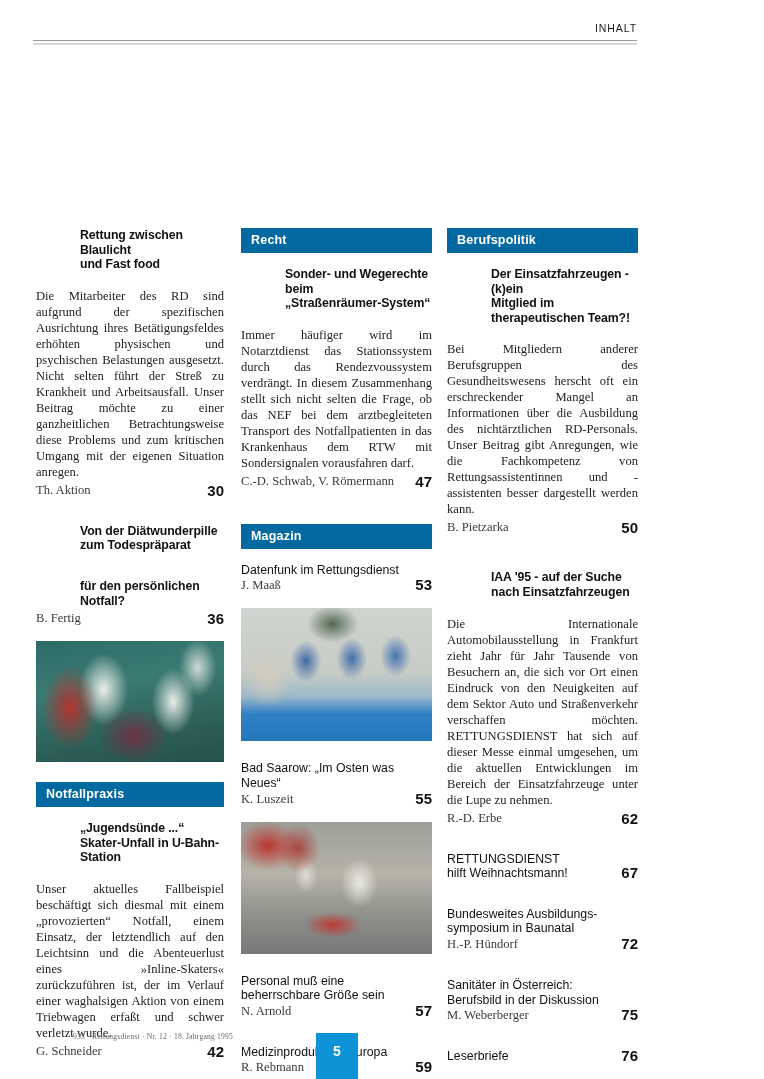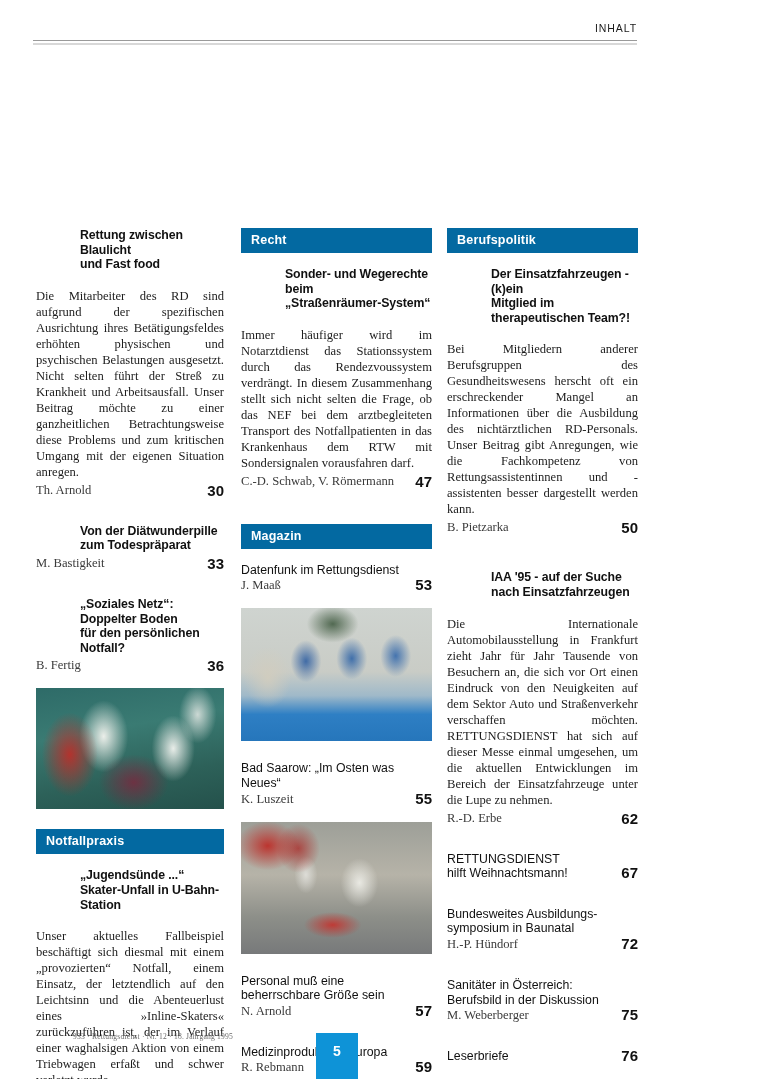--- a/index.html
+++ b/index.html
@@ -234,40 +234,35 @@
     <div class="header-rule2"></div>
   </div>
 
   <div class="col col1">
 
     <div class="entry">
       <div class="entry-title">Rettung zwischen Blaulicht</div>
       <div class="entry-title">und Fast food</div>
       <div class="entry-body">Die Mitarbeiter des RD sind aufgrund der spezifischen Ausrichtung ihres Betätigungsfeldes erhöhten physischen und psychischen Belastungen ausgesetzt. Nicht selten führt der Streß zu Krankheit und Arbeitsausfall. Unser Beitrag möchte zu einer ganzheitlichen Betrachtungsweise diese Problems und zum kritischen Umgang mit der eigenen Situation anregen.</div>
       <div class="entry-foot">
-        <span class="author">Th. Arnold</span>
+        <span class="author">Th. Aktion</span>
         <span class="pagenum">30</span>
       </div>
     </div>
 
     <div class="spacer-sm"></div>
 
     <div class="entry">
       <div class="entry-title">Von der Diätwunderpille</div>
       <div class="entry-title">zum Todespräparat</div>
-      <div class="entry-foot">
-        <span class="author">M. Bastigkeit</span>
-        <span class="pagenum">33</span>
-      </div>
-    </div>
-
-    <div class="spacer-sm"></div>
-
-    <div class="entry">
-      <div class="entry-title">„Soziales Netz“: Doppelter Boden</div>
+    </div>
+
+    <div class="spacer-sm"></div>
+
+    <div class="entry">
       <div class="entry-title">für den persönlichen Notfall?</div>
       <div class="entry-foot">
         <span class="author">B. Fertig</span>
         <span class="pagenum">36</span>
       </div>
     </div>
 
     <div class="photo ph-rescue"></div>
 
     <div class="spacer-md"></div>

